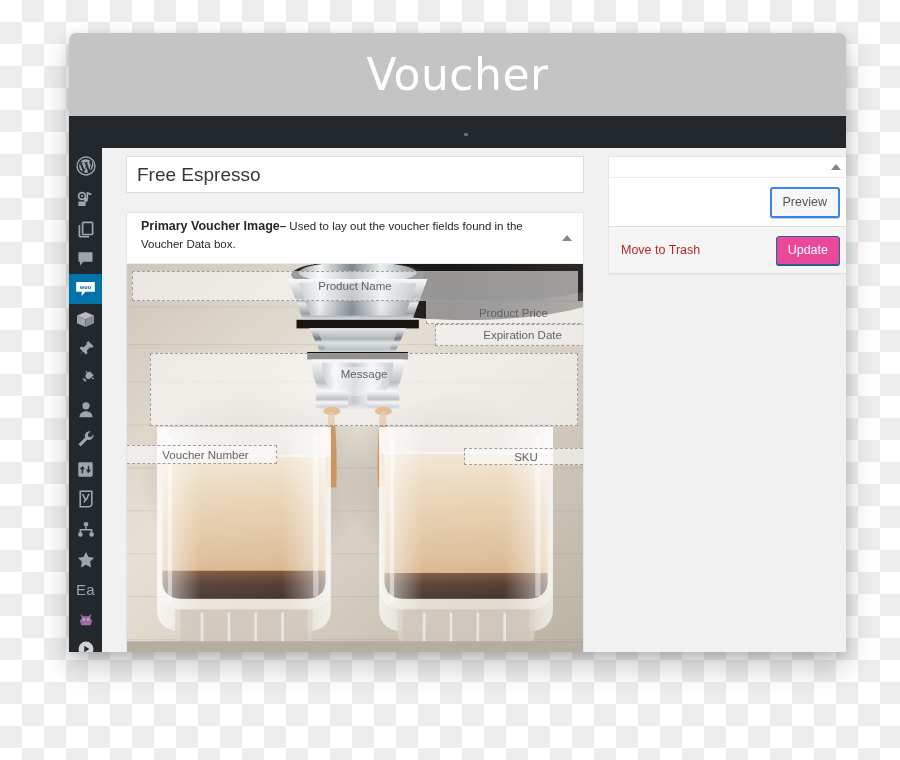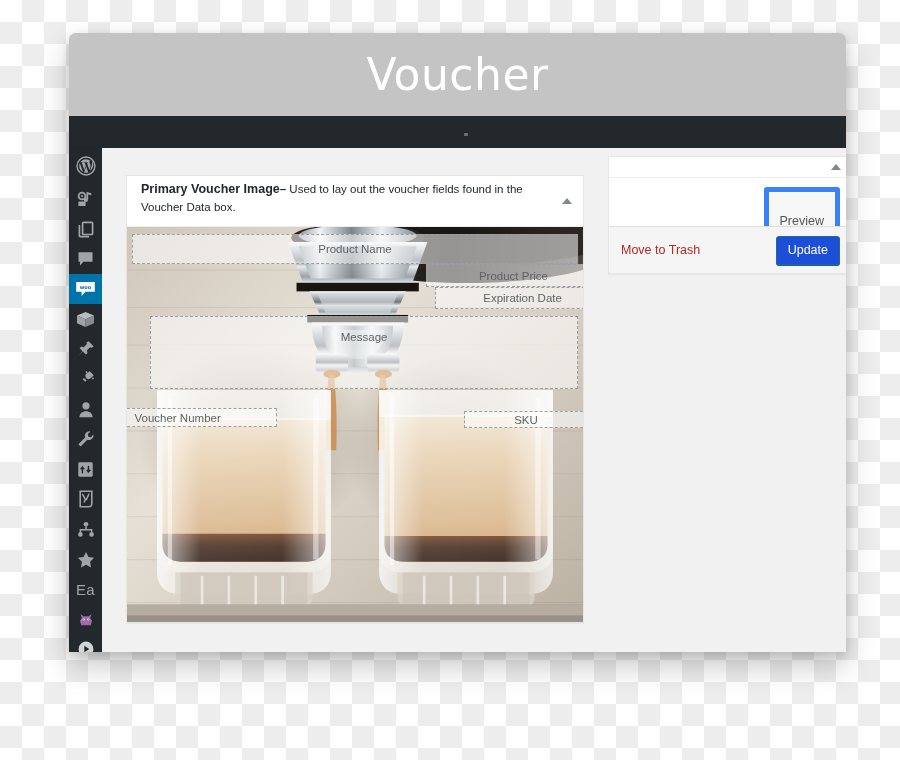--- a/index.html
+++ b/index.html
@@ -91,39 +91,39 @@
   
   #voucher-img-wrap{position:relative;width:100%;height:395px;overflow:hidden;background:#cfc8bf;}
   #photo{position:absolute;inset:0;}
 
   .field-box{
     position:absolute;border:1px dashed #9aa0a6;background:rgba(255,255,255,.55);
     display:flex;align-items:center;justify-content:center;
     color:#5f6368;font-size:11.5px;font-family:"Liberation Sans",sans-serif;
     box-sizing:border-box;
   }
-  .field-box.left-align{justify-content:flex-start;padding-left:11px;}
+  .field-box.left-align{justify-content:center;padding-left:11px;}
 
   
   #publish-box{background:#fff;border:1px solid #e5e5e5;box-shadow:0 1px 1px rgba(0,0,0,.04);}
   #publish-head{position:relative;padding:10px 30px 10px 12px;border-bottom:1px solid #eee;}
   #publish-mid{padding:9px 12px;height:30px;box-sizing:content-box;position:relative;background:#fff;}
   .btn-preview{
     position:absolute;right:12px;top:9px;
-    background:#f7f7f7;border:5px solid #3b82f6;border-radius:3px;
-    color:#555;font-size:12.5px;padding:20px 11px;line-height:1.5;cursor:pointer;
+    background:#f7f7f7;border:2px solid #3b82f6;border-radius:3px;
+    color:#555;font-size:12.5px;padding:4px 11px;line-height:1.5;cursor:pointer;
     font-family:"Liberation Sans",sans-serif;box-shadow:0 1px 0 #ccc;
   }
   #publish-foot{
     border-top:1px solid #ddd;background:#f5f5f5;padding:10px 12px;position:relative;height:26px;
   }
   #trash-link{color:#b52727;font-size:12.5px;text-decoration:none;line-height:26px;cursor:pointer;}
   .btn-update{
     position:absolute;right:12px;top:9px;
-    background:#1d4ed8;border:1px solid #1f6a9c;border-radius:3px;color:#fff;
+    background:#ec4899;border:1px solid #1f6a9c;border-radius:3px;color:#fff;
     font-size:12.5px;padding:4px 11px;line-height:1.5;cursor:pointer;
     font-family:"Liberation Sans",sans-serif;box-shadow:0 1px 0 #1b5e8d;
   }
 </style>
 </head>
 <body>
 
 <div id="window">
 
   <div id="banner">
@@ -292,20 +292,21 @@
             </svg>
         </span>
       </div>
 
     </div>
 
     <div id="content">
 
       <div id="main-col">
 
+        <input id="title-input" type="text" value="Free Espresso" style="">
 
         <div class="postbox">
           <div class="postbox-head">
             <div class="pb-title">
               <b>Primary Voucher Image</b><span class="dash">–</span> <span>Used to lay out the voucher fields found in the Voucher Data box.</span>
             </div>
             <span class="toggle-arrow"></span>
           </div>
 
           <div id="voucher-img-wrap">

